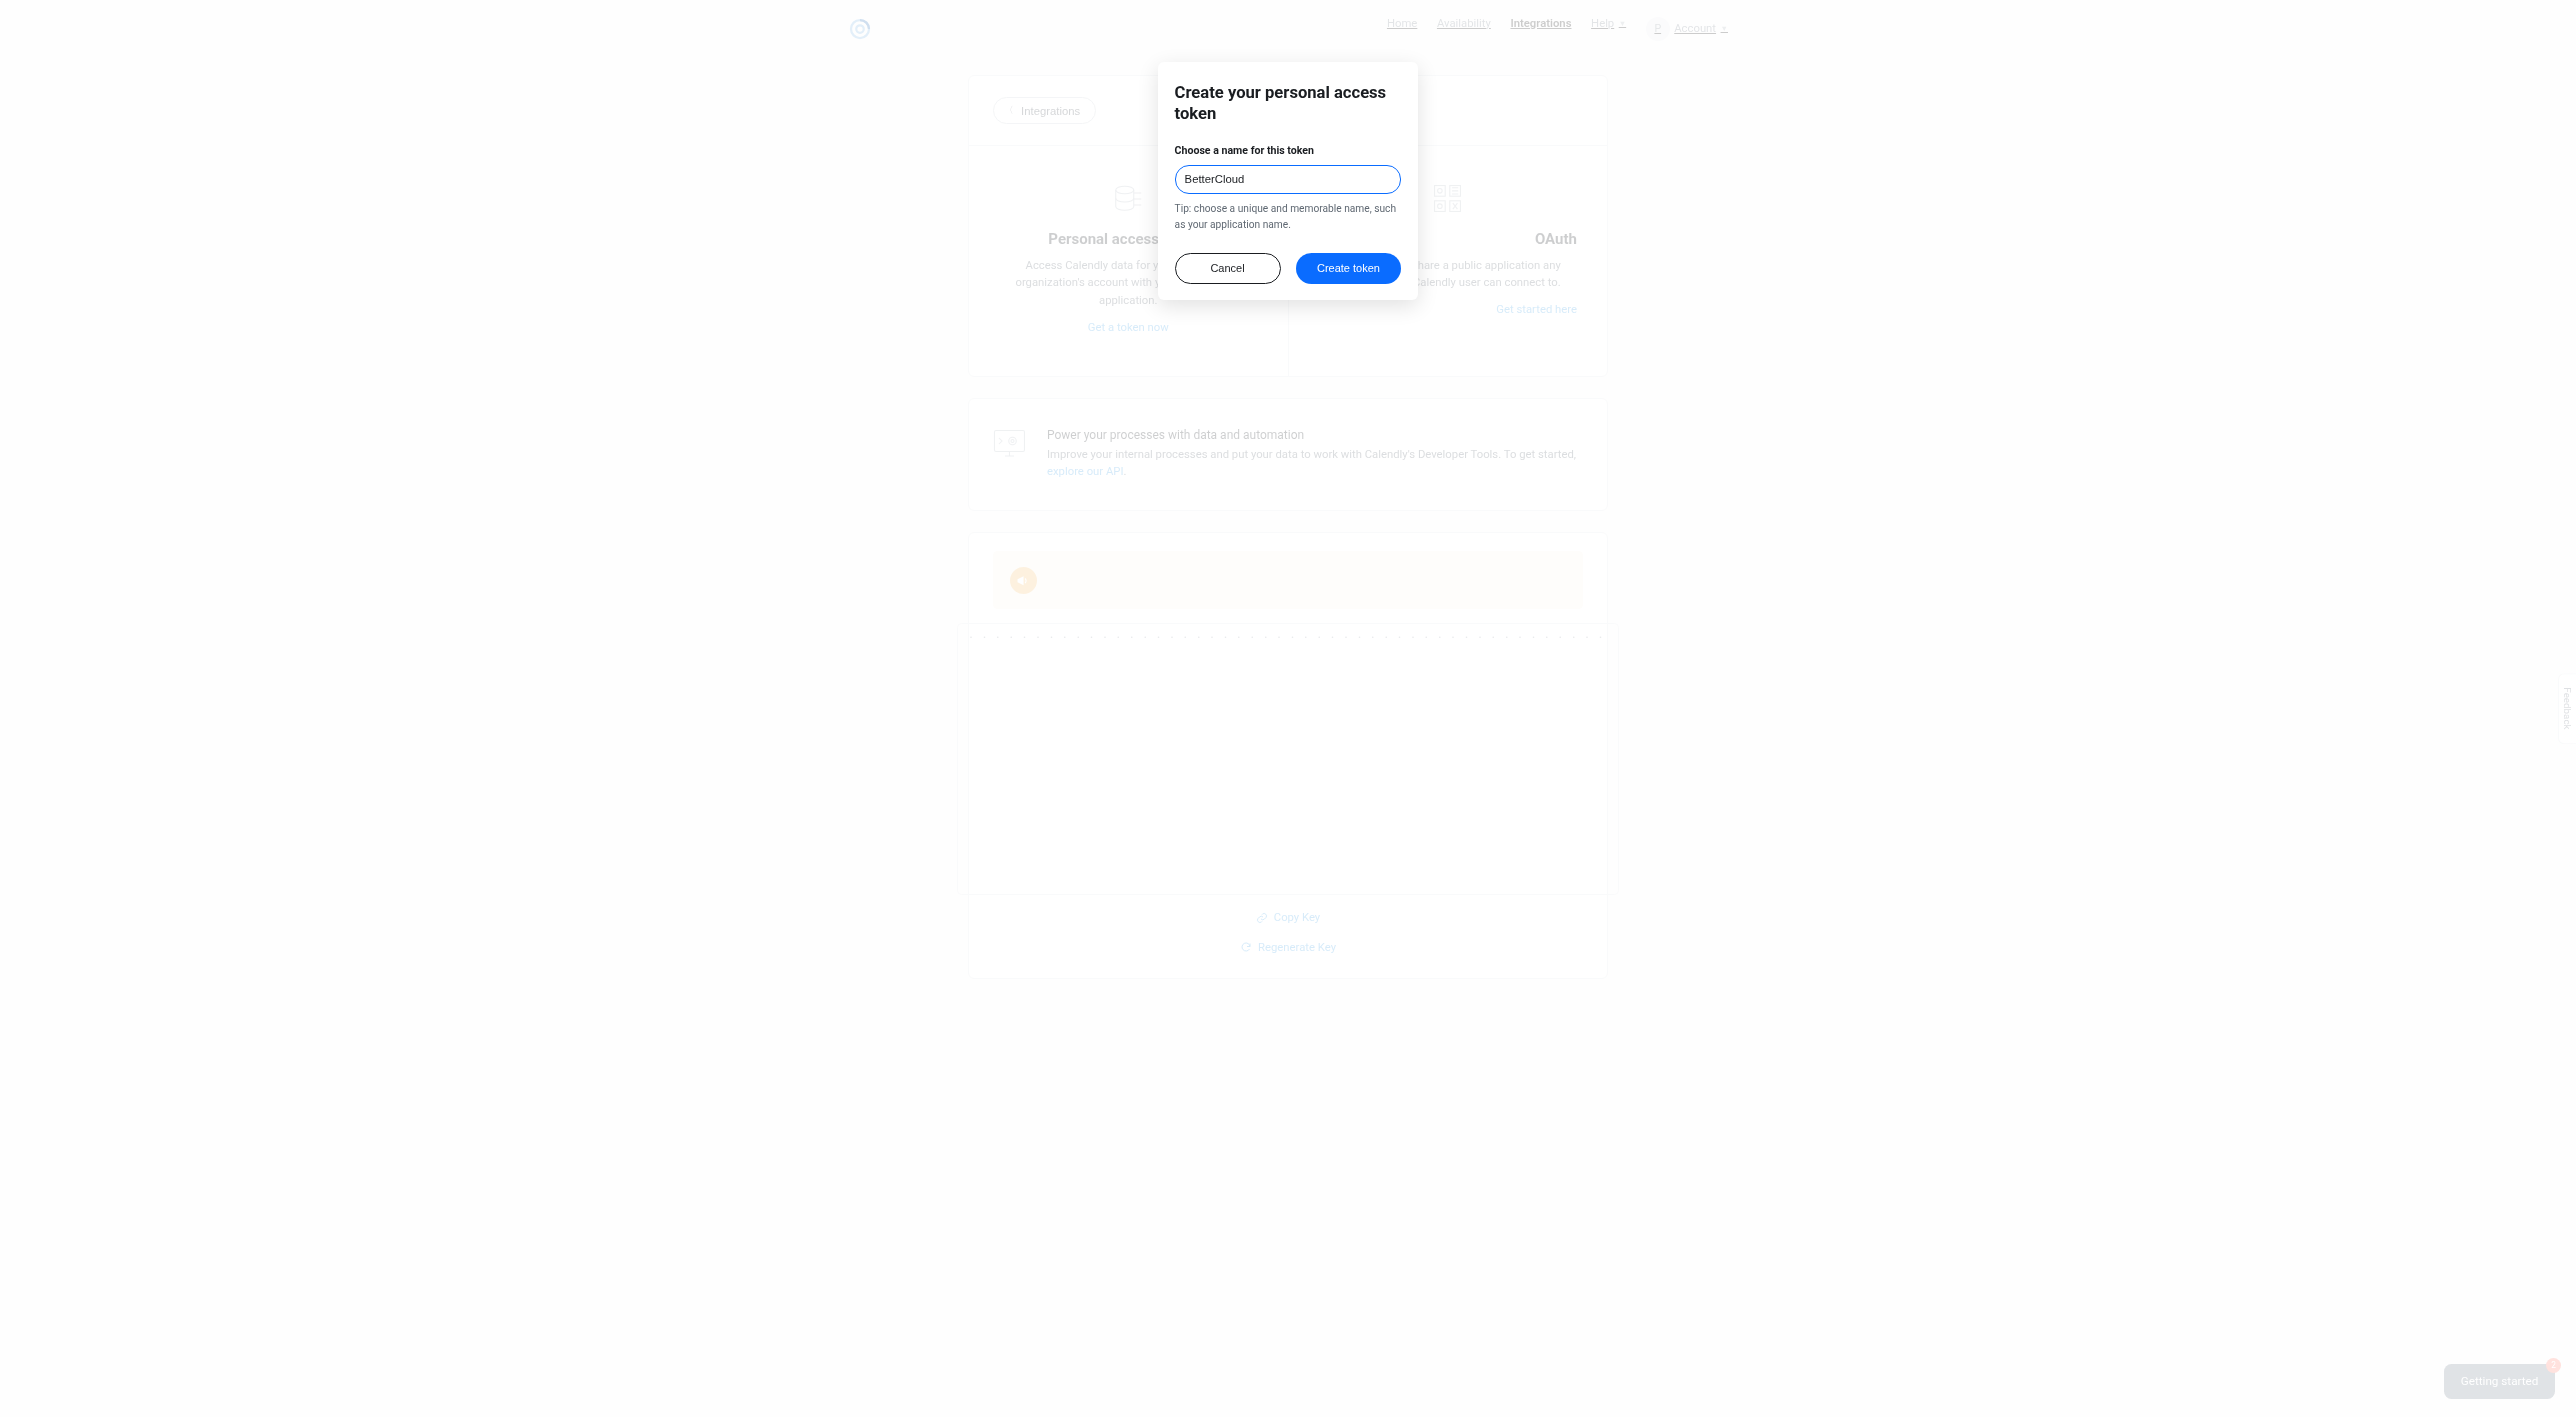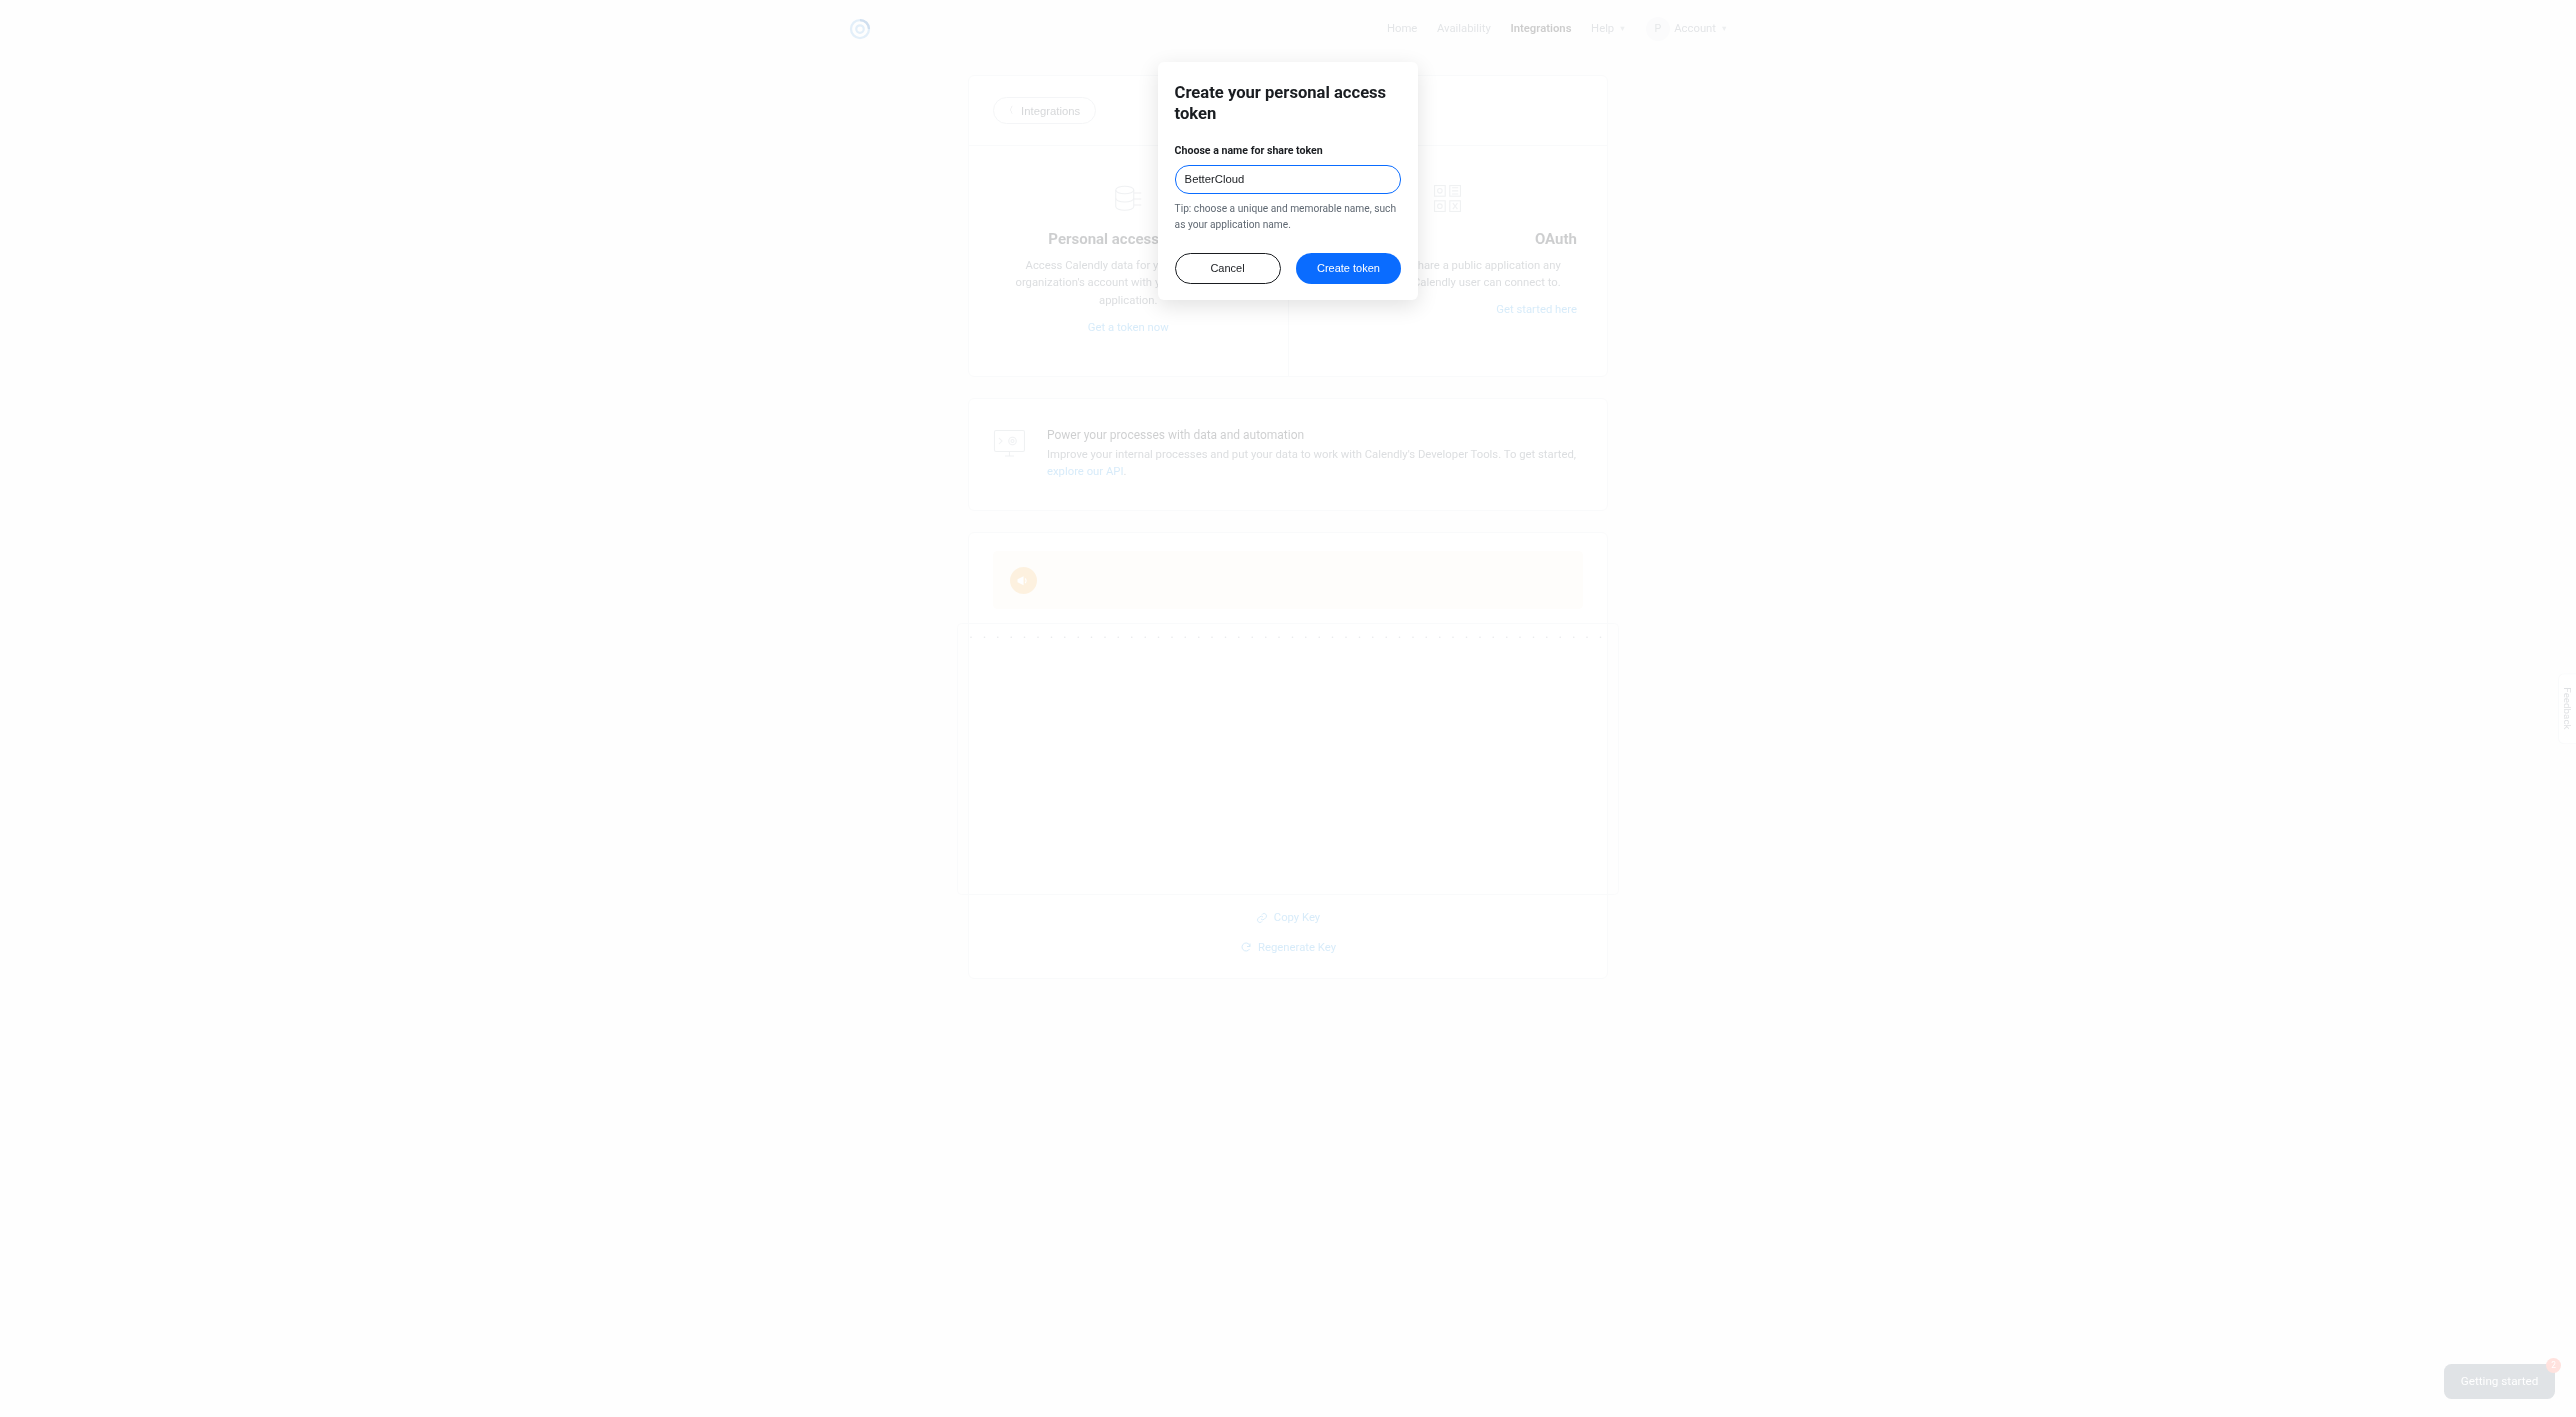--- a/index.html
+++ b/index.html
@@ -18,22 +18,23 @@
     align-items: center;
     justify-content: space-between;
     max-width: 880px;
     margin: 0 auto;
     padding: 9px 0 0 0;
     height: 48px;
   }
   .logo svg { display:block; }
   .nav-right {
     display: flex;
-    align-items: center;
+    align-items: flex-start;
     gap: 19.6px;
+    text-decoration: underline;
   }
   .nav-link {
     color: #7f8893;
     font-size: 11.3px;
     text-decoration: none;
     cursor: pointer;
   }
   .nav-link.active { color: #1a1a1a; font-weight: 600; }
   .nav-drop { display:flex; align-items:center; gap:4.5px; color:#7f8893; cursor:pointer; font-size:11.3px;}
   .avatar {
@@ -349,21 +350,21 @@
 <div class="feedback-tab">Feedback</div>
 
 <div class="getting-started">
   <span>Getting started</span>
   <span class="gs-badge">2</span>
 </div>
 
 <div class="overlay">
   <div class="modal">
     <h2>Create your personal access token</h2>
-    <label>Choose a name for share token</label>
+    <label>Choose a name for this token</label>
     <input type="text" value="BetterCloud" style="">
     <p class="tip">Tip: choose a unique and memorable name, such as your application name.</p>
     <div class="modal-actions">
       <button class="btn btn-secondary">Cancel</button>
       <button class="btn btn-primary">Create token</button>
     </div>
   </div>
 </div>
 
 

